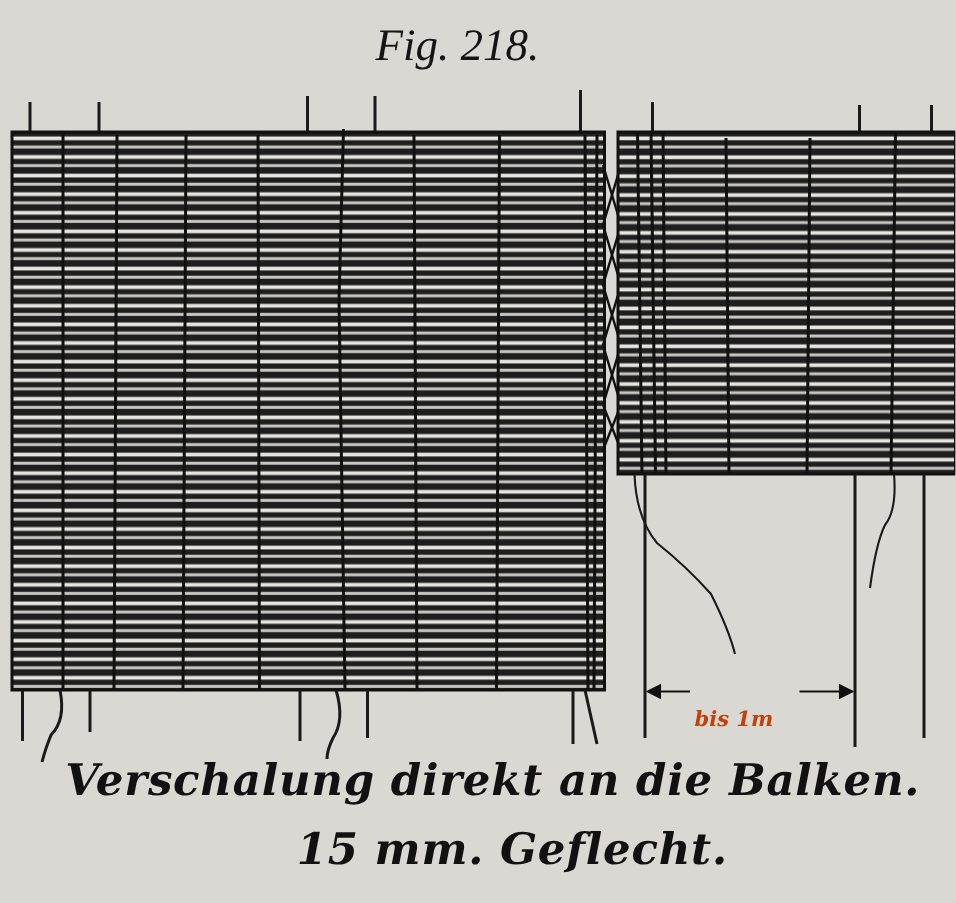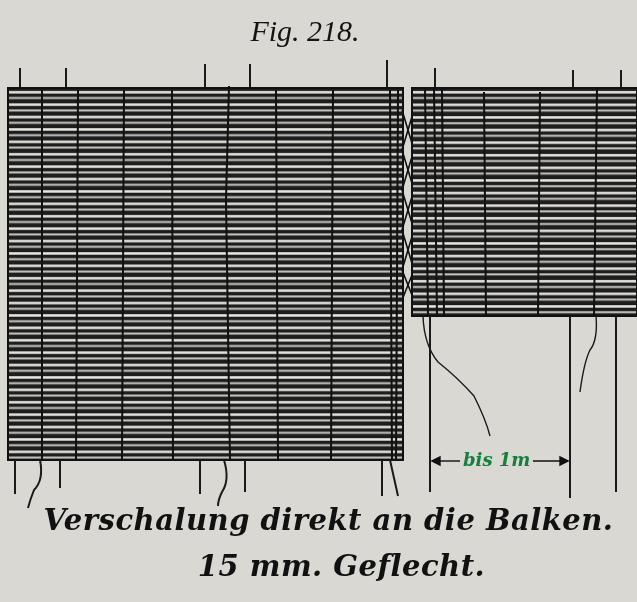--- a/index.html
+++ b/index.html
@@ -18,23 +18,23 @@
     }
     .drawing { position: absolute; left: 0; top: 0; }
     .caption {
       position: absolute; left: 0; width: 637px; text-align: center;
       font-family: "DejaVu Serif", serif; font-style: italic; font-weight: bold;
       color: #111; letter-spacing: 0.5px;
     }
     .caption.line1 { top: 503px; font-size: 29px; left: 10px; }
     .caption.line2 { top: 549px; font-size: 29px; margin-left: 23px; }
     .dim-label {
-      position: absolute; left: 463px; top: 449px;
+      position: absolute; left: 463px; top: 472px;
       font-family: "DejaVu Serif", serif; font-style: italic; font-weight: bold;
-      font-size: 18px; color: #15803d;
+      font-size: 14px; color: #c2410c;
     }
   </style>
 </head>
 <body>
 
 <div class="fig-title">Fig. 218.</div>
 
 <svg class="drawing" width="637" height="602" viewBox="0 0 637 602">
   <defs>
     <pattern id="rodsL" x="0" y="88" width="10" height="12.4" patternUnits="userSpaceOnUse">

